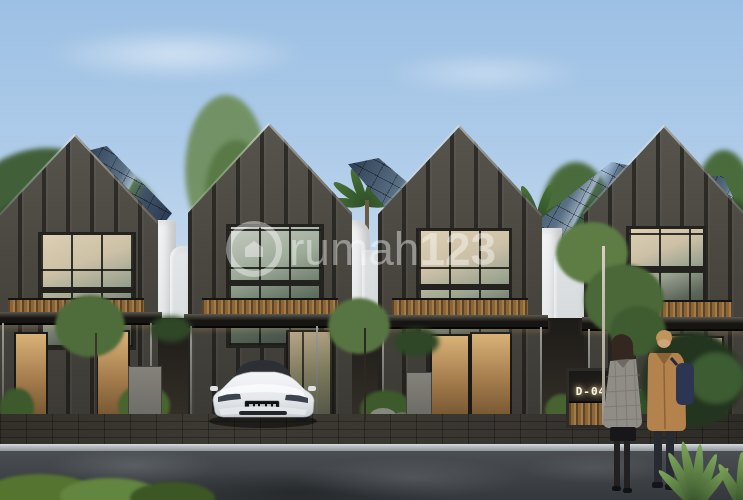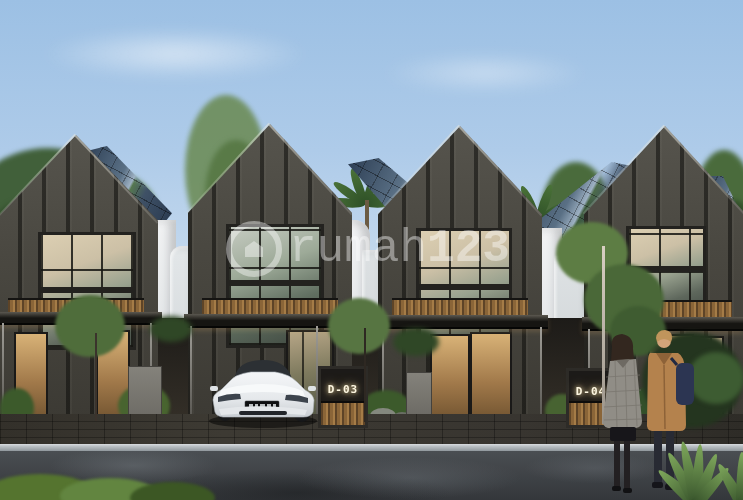--- a/index.html
+++ b/index.html
@@ -48,21 +48,21 @@
         font-family:"DejaVu Sans Mono",monospace;font-size:11px;font-weight:bold;
         letter-spacing:1px;color:#fdf6e0;
         text-shadow:0 0 5px rgba(255,236,180,.95),0 0 12px rgba(255,215,140,.75);}
   .pillar .pwood{position:absolute;left:0;right:0;bottom:0;height:22px;border-top:2px solid #0d0c0b;}
   .ubox{position:absolute;background:linear-gradient(180deg,#84827b,#6b6963);border:1px solid #44423e;}
   .leaf{position:absolute;bottom:0;left:50%;width:12px;height:56px;
         border-radius:50% 50% 0 0/100% 100% 0 0;transform-origin:50% 100%;
         background:linear-gradient(180deg,#7fa85c,#37532b);}
   .pleaf{position:absolute;left:50%;top:45%;width:38px;height:9px;border-radius:50%;
         transform-origin:0 50%;background:linear-gradient(90deg,#2e5027,#4a7238);}
-  .wm{position:absolute;left:226px;top:221px;display:flex;align-items:center;gap:7px;z-index:30;font-family:Liberation Mono, monospace;}
+  .wm{position:absolute;left:226px;top:221px;display:flex;align-items:center;gap:7px;z-index:30;}
   .wm-ic{width:44px;height:44px;border:6px solid rgba(255,255,255,.42);border-radius:50%;
          display:flex;align-items:center;justify-content:center;}
   .wm-h{width:18px;height:16px;background:rgba(255,255,255,.42);
         clip-path:polygon(50% 0,100% 40%,100% 100%,0 100%,0 40%);}
   .wm-t{font-size:46px;line-height:1;color:rgba(255,255,255,.42);}
   .wm-t .lt{font-weight:400;}
   .wm-t .bd{font-weight:700;}
 </style>
 </head>
 <body>
@@ -188,24 +188,20 @@
   <div class="blob" style="left:392px;top:412px;width:20px;height:13px;background:#6a6e64;filter:blur(.5px);"></div>
   <div class="ubox" style="left:128px;top:366px;width:32px;height:56px;"></div>
   <div class="ubox" style="left:406px;top:372px;width:24px;height:46px;"></div>
 
   <div class="abs" style="left:0;top:414px;width:743px;height:32px;z-index:8;
        background:
         repeating-linear-gradient(90deg, rgba(0,0,0,.3) 0 1px, transparent 1px 26px),
         repeating-linear-gradient(0deg, rgba(0,0,0,.28) 0 1px, transparent 1px 8px),
         linear-gradient(90deg,#33302a,#3d3a33 30%,#383530 70%,#2e2c27);"></div>
 
-  <div class="pillar" style="left:318px;top:366px;width:50px;height:62px;z-index:9;">
-    <div class="lbl">D-03</div>
-    <div class="pwood wood"></div>
-  </div>
   <div class="pillar" style="left:566px;top:368px;width:50px;height:60px;z-index:9;">
     <div class="lbl">D-04</div>
     <div class="pwood wood"></div>
   </div>
 
   <div class="abs" style="left:55px;top:295px;width:80px;height:130px;z-index:9;">
     <div class="blob" style="left:0;top:0;width:70px;height:62px;background:#4f6d3b;filter:blur(1.5px);"></div>
     <div class="abs" style="left:40px;top:38px;width:2px;height:88px;background:#3b332c;"></div>
   </div>
   <div class="abs" style="left:328px;top:298px;width:80px;height:126px;z-index:9;">

